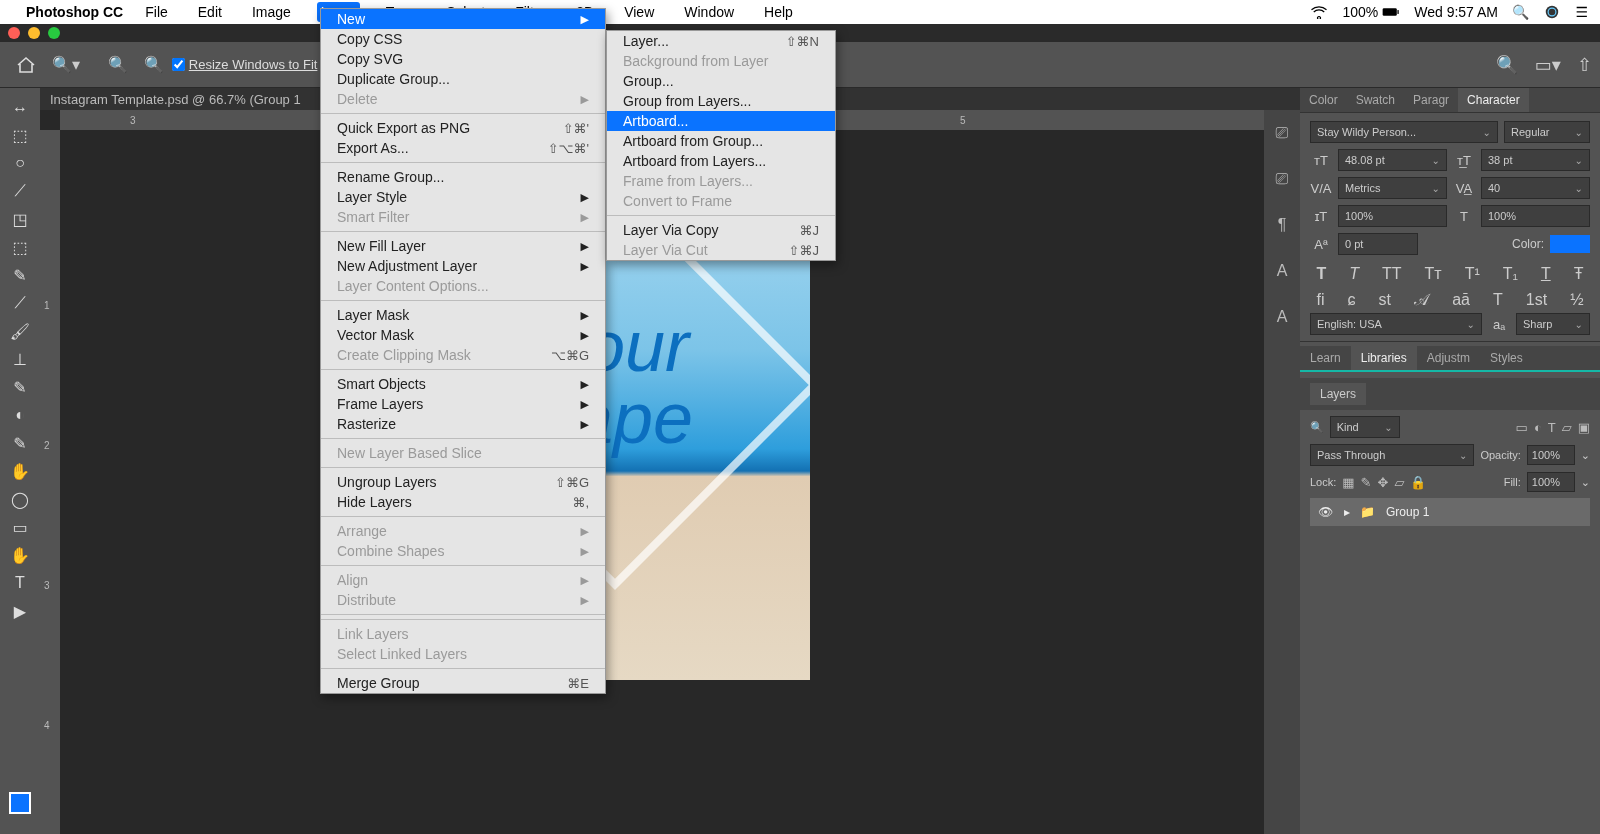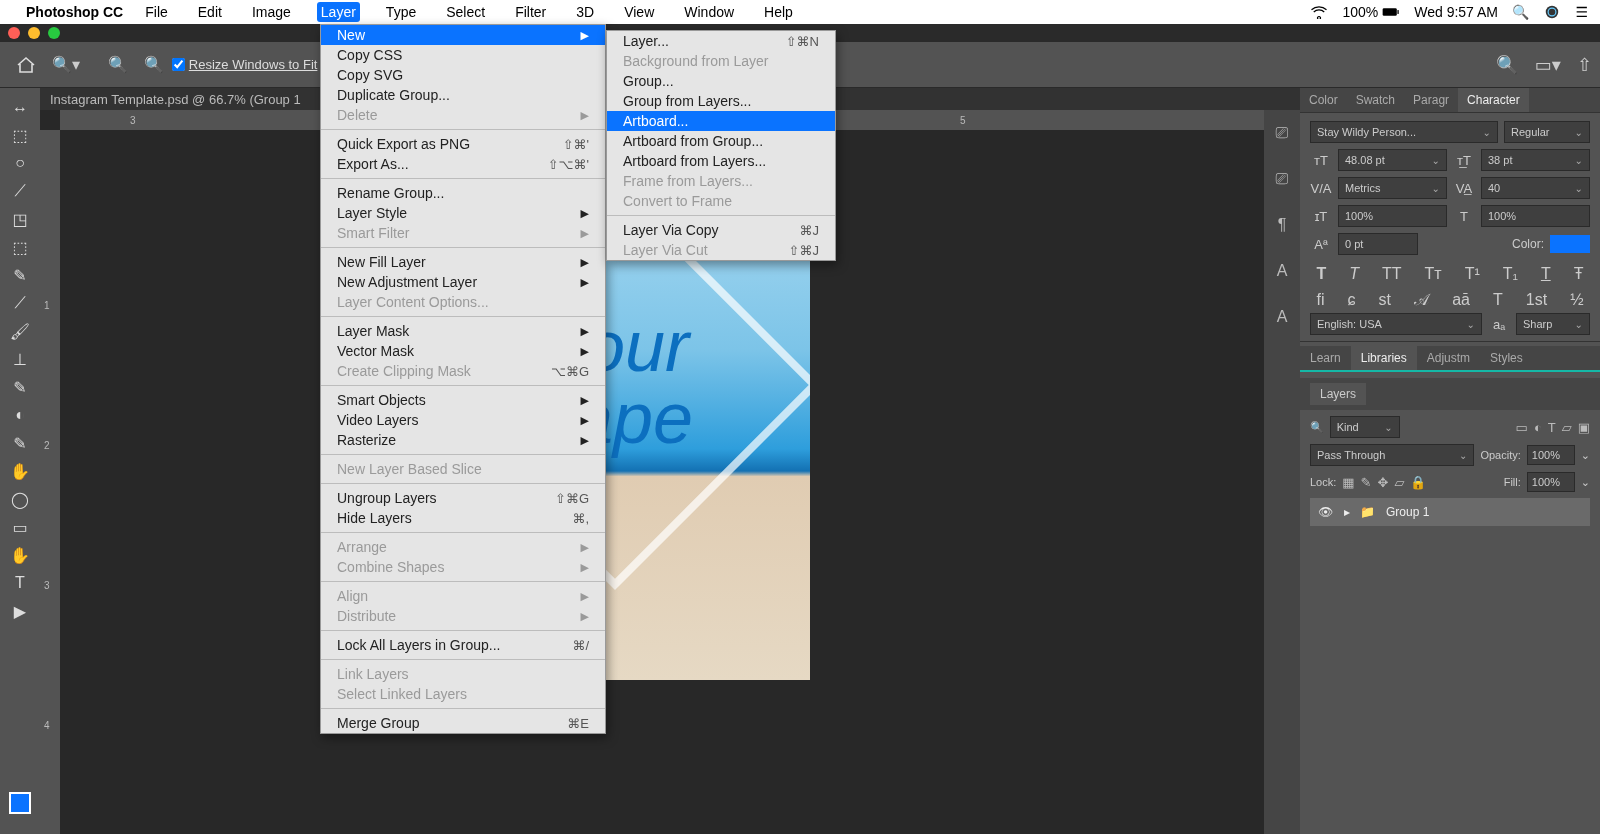--- a/index.html
+++ b/index.html
@@ -66,21 +66,21 @@
 .layer-row .folder { width:16px; color:#d0a050;}
 .lock-icons { display:flex; gap:6px; font-size:13px; color:#bbb; align-items:center;}
 
 .menu { position:absolute; background:#e5e5e5; border:1px solid #999; box-shadow:2px 4px 10px rgba(0,0,0,0.4); font-size:14px; color:#222;}
 .menu .item { display:flex; align-items:center; padding:2px 16px; height:20px; justify-content:space-between;}
 .menu .item .sc { color:#555; font-size:13px;}
 .menu .item .arrow { font-size:11px;}
 .menu .item.hl { background:#0a73ff; color:#fff;}
 .menu .item.disabled { color:#9a9a9a;}
 .menu .sep { height:1px; background:#bcbcbc; margin:4px 0;}
-.layer-menu { top:24px; left:320px; width:286px;}
+.layer-menu { top:8px; left:320px; width:286px;}
 .new-menu { top:30px; left:606px; width:230px;}
 </style>
 </head>
 <body>
 
 <div class="mac-bar">
   <span class="apple"></span>
   <span class="app-name">Photoshop CC</span>
   <span id="mac-menus"><span class="menu-item">File</span><span class="menu-item">Edit</span><span class="menu-item">Image</span><span class="menu-item open">Layer</span><span class="menu-item">Type</span><span class="menu-item">Select</span><span class="menu-item">Filter</span><span class="menu-item">3D</span><span class="menu-item">View</span><span class="menu-item">Window</span><span class="menu-item">Help</span></span>
   <span class="spacer"></span>
@@ -415,21 +415,21 @@
     <div class="item disabled">
       <span>Create Clipping Mask</span>
       <span class="sc">⌥⌘G</span>
     </div>
     <div class="sep"></div>
     <div class="item">
       <span>Smart Objects</span>
       <span class="arrow">▶</span>
     </div>
     <div class="item">
-      <span>Video Layers</span>
+      <span>Frame Layers</span>
       <span class="arrow">▶</span>
     </div>
     <div class="item">
       <span>Rasterize</span>
       <span class="arrow">▶</span>
     </div>
     <div class="sep"></div>
     <div class="item disabled">
       <span>New Layer Based Slice</span>
     </div>
@@ -454,24 +454,20 @@
     <div class="sep"></div>
     <div class="item disabled">
       <span>Align</span>
       <span class="arrow">▶</span>
     </div>
     <div class="item disabled">
       <span>Distribute</span>
       <span class="arrow">▶</span>
     </div>
     <div class="sep"></div>
-    <div class="item">
-      <span>Lock All Layers in Group...</span>
-      <span class="sc">⌘/</span>
-    </div>
     <div class="sep"></div>
     <div class="item disabled">
       <span>Link Layers</span>
     </div>
     <div class="item disabled">
       <span>Select Linked Layers</span>
     </div>
     <div class="sep"></div>
     <div class="item">
       <span>Merge Group</span>

